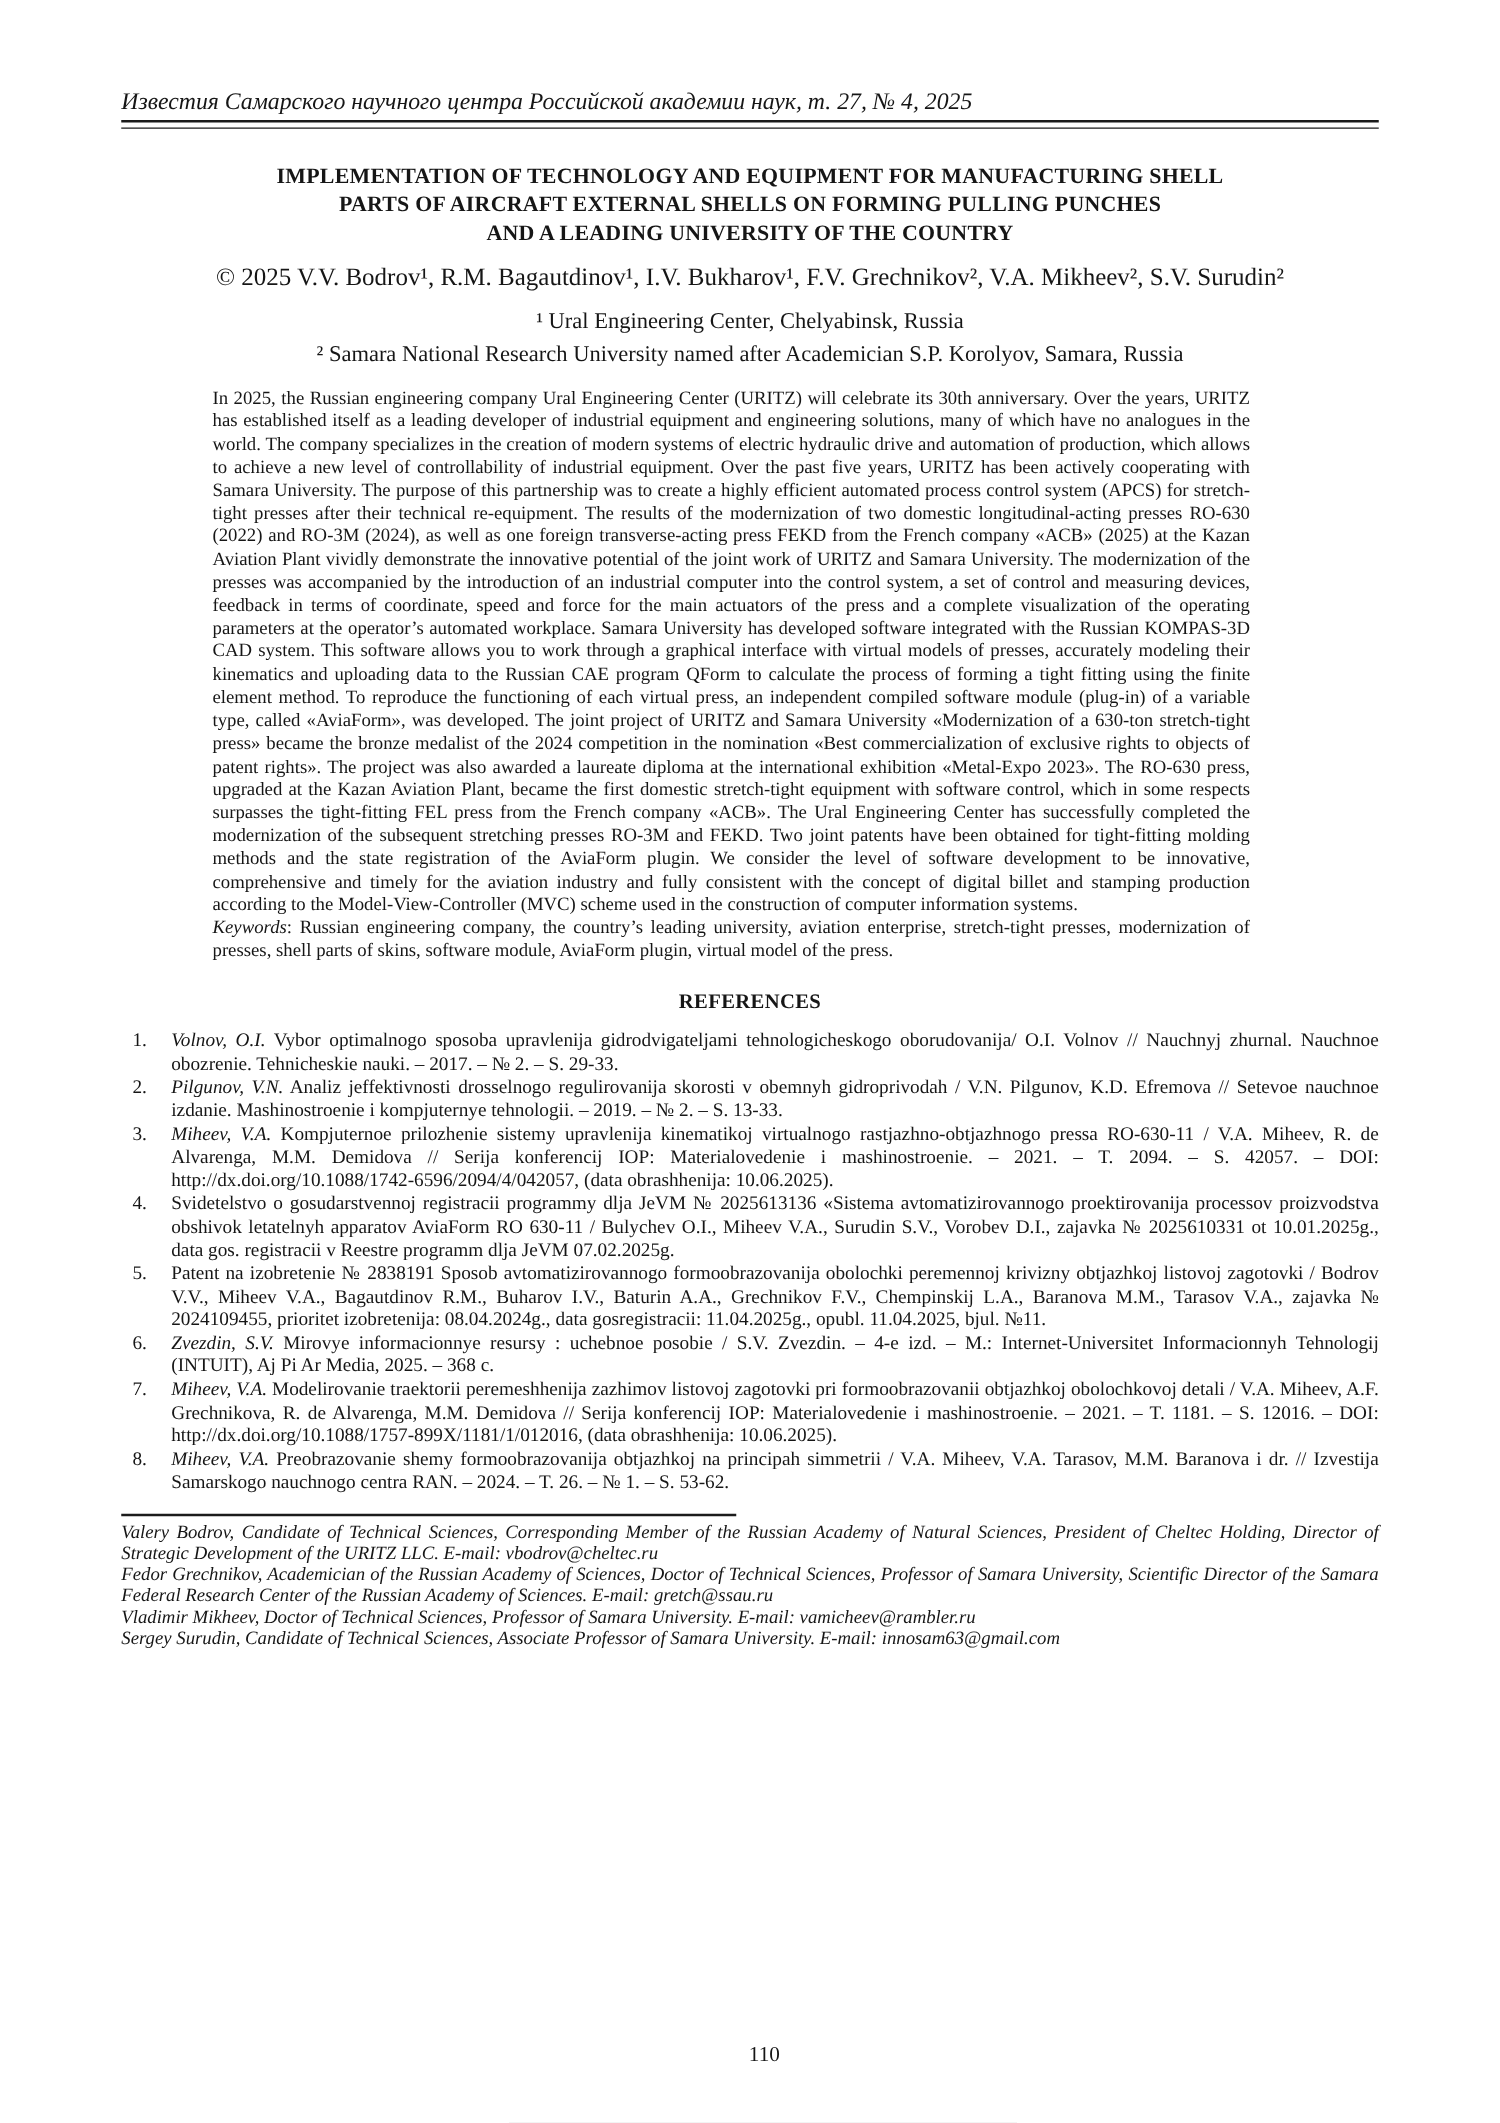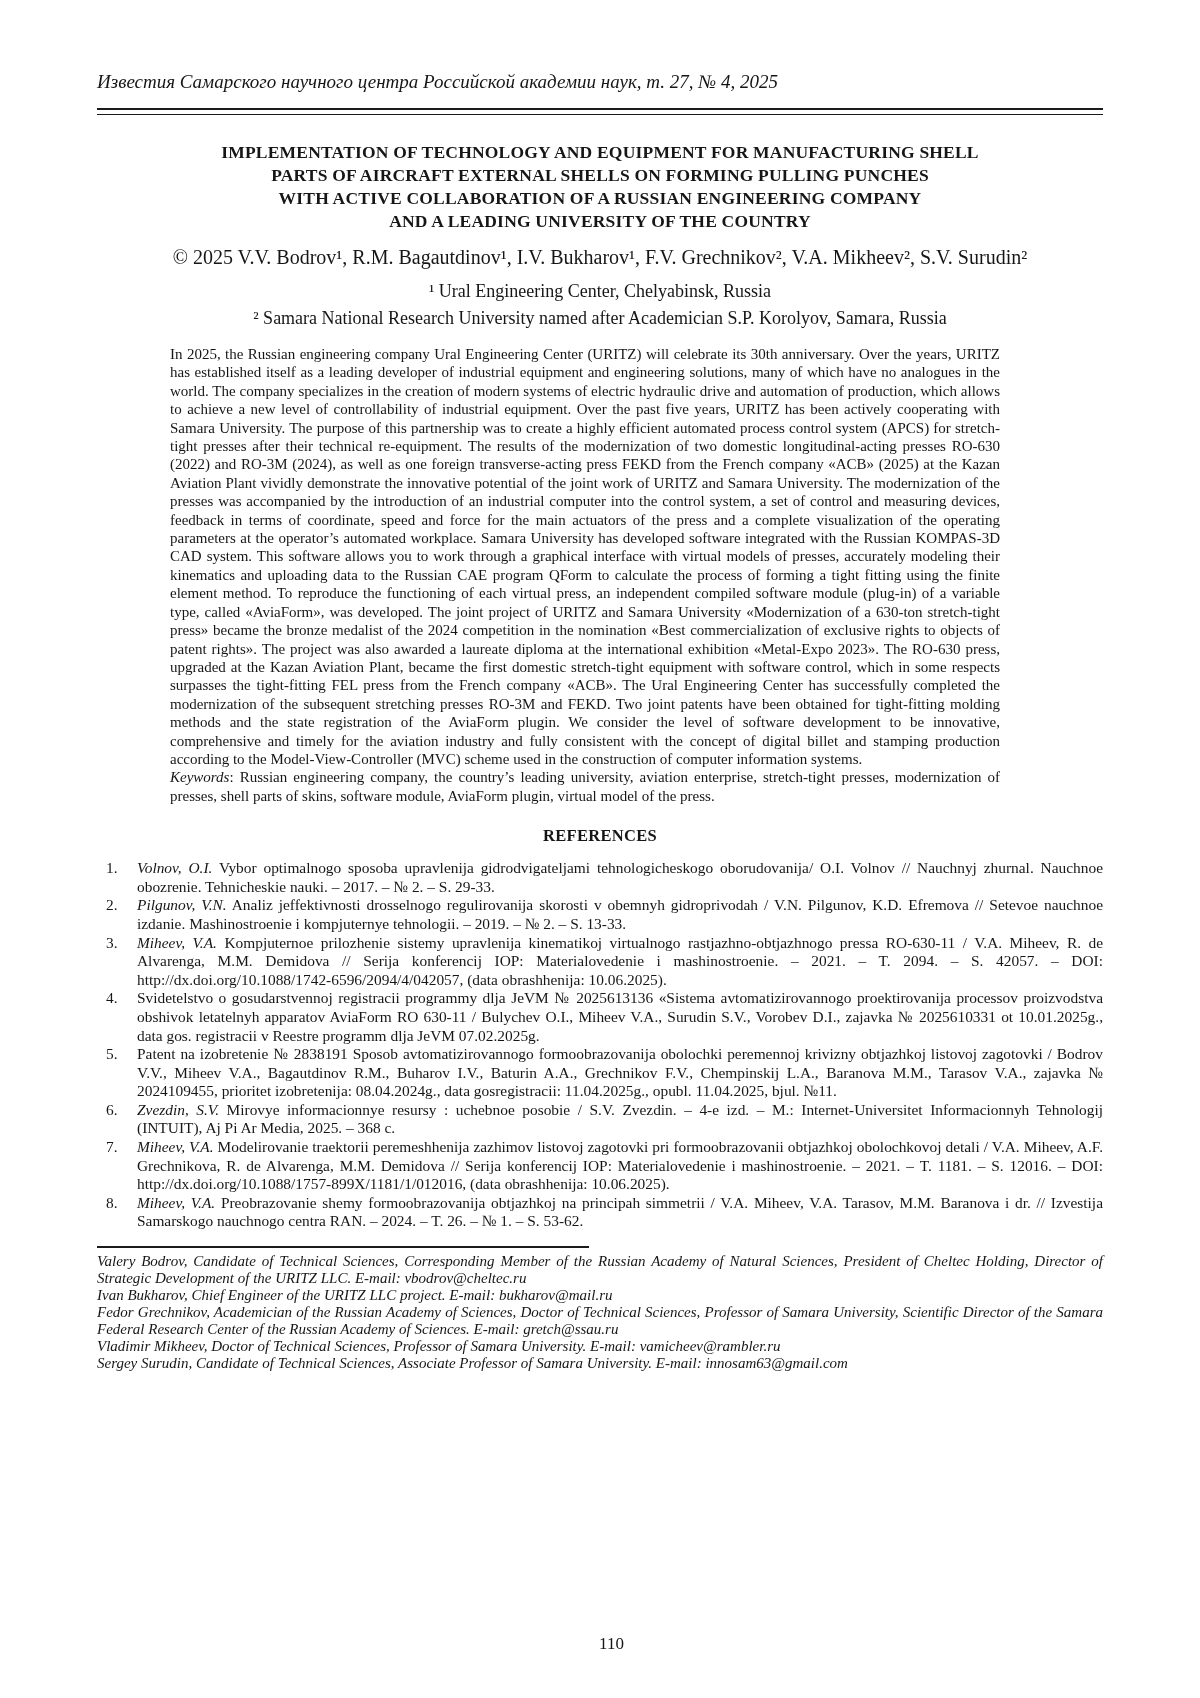--- a/index.html
+++ b/index.html
@@ -11,21 +11,21 @@
     font-family: "Liberation Serif", "DejaVu Serif", serif;
     box-sizing: border-box;
     padding: 70px 97px 0 97px;
     position: relative;
     overflow: hidden;
   }
   .running-head {
     font-style: italic;
     font-size: 19px;
     line-height: 24px;
-    margin-bottom: 14px;
+    margin-bottom: 2px;
     white-space: nowrap;
     font-family: Liberation Serif, serif;
   }
   .double-rule {
     height: 4px;
     border-top: 2.5px solid #1b1b1b;
     border-bottom: 1.5px solid #1b1b1b;
     margin-bottom: 26px;
   }
   .title-block {
@@ -105,21 +105,20 @@
 
   <div class="running-head">Известия Самарского научного центра Российской академии наук, т. 27, № 4, 2025</div>
   <div class="double-rule"></div>
 
   <div class="title-block">
 
       <div class="title-line">IMPLEMENTATION OF TECHNOLOGY AND EQUIPMENT FOR MANUFACTURING SHELL</div>
 
       <div class="title-line">PARTS OF AIRCRAFT EXTERNAL SHELLS ON FORMING PULLING PUNCHES</div>
 
-      <div class="title-line">WITH ACTIVE COLLABORATION OF A RUSSIAN ENGINEERING COMPANY</div>
 
       <div class="title-line">AND A LEADING UNIVERSITY OF THE COUNTRY</div>
     </div>
 
   <div class="authors">© 2025 V.V. Bodrov¹, R.M. Bagautdinov¹, I.V. Bukharov¹, F.V. Grechnikov², V.A. Mikheev², S.V. Surudin²</div>
 
   <div class="affiliations">
 
       <div class="affil-line">¹ Ural Engineering Center, Chelyabinsk, Russia</div>
 
@@ -176,21 +175,20 @@
       </div>
     </div>
 
   <div class="footnote-rule"></div>
 
   <div class="bios">
 
       <p class="bio">Valery Bodrov, Candidate of Technical Sciences, Corresponding Member of the Russian Academy of Natural Sciences, President of Cheltec Holding, Director of Strategic Development of the URITZ LLC. E-mail: vbodrov@cheltec.ru</p>
 
 
-      <p class="bio">Ivan Bukharov, Chief Engineer of the URITZ LLC project. E-mail: bukharov@mail.ru</p>
 
       <p class="bio">Fedor Grechnikov, Academician of the Russian Academy of Sciences, Doctor of Technical Sciences, Professor of Samara University, Scientific Director of the Samara Federal Research Center of the Russian Academy of Sciences. E-mail: gretch@ssau.ru</p>
 
       <p class="bio">Vladimir Mikheev, Doctor of Technical Sciences, Professor of Samara University. E-mail: vamicheev@rambler.ru</p>
 
       <p class="bio">Sergey Surudin, Candidate of Technical Sciences, Associate Professor of Samara University. E-mail: innosam63@gmail.com</p>
     </div>
 
   <div class="page-number">110</div>
 

